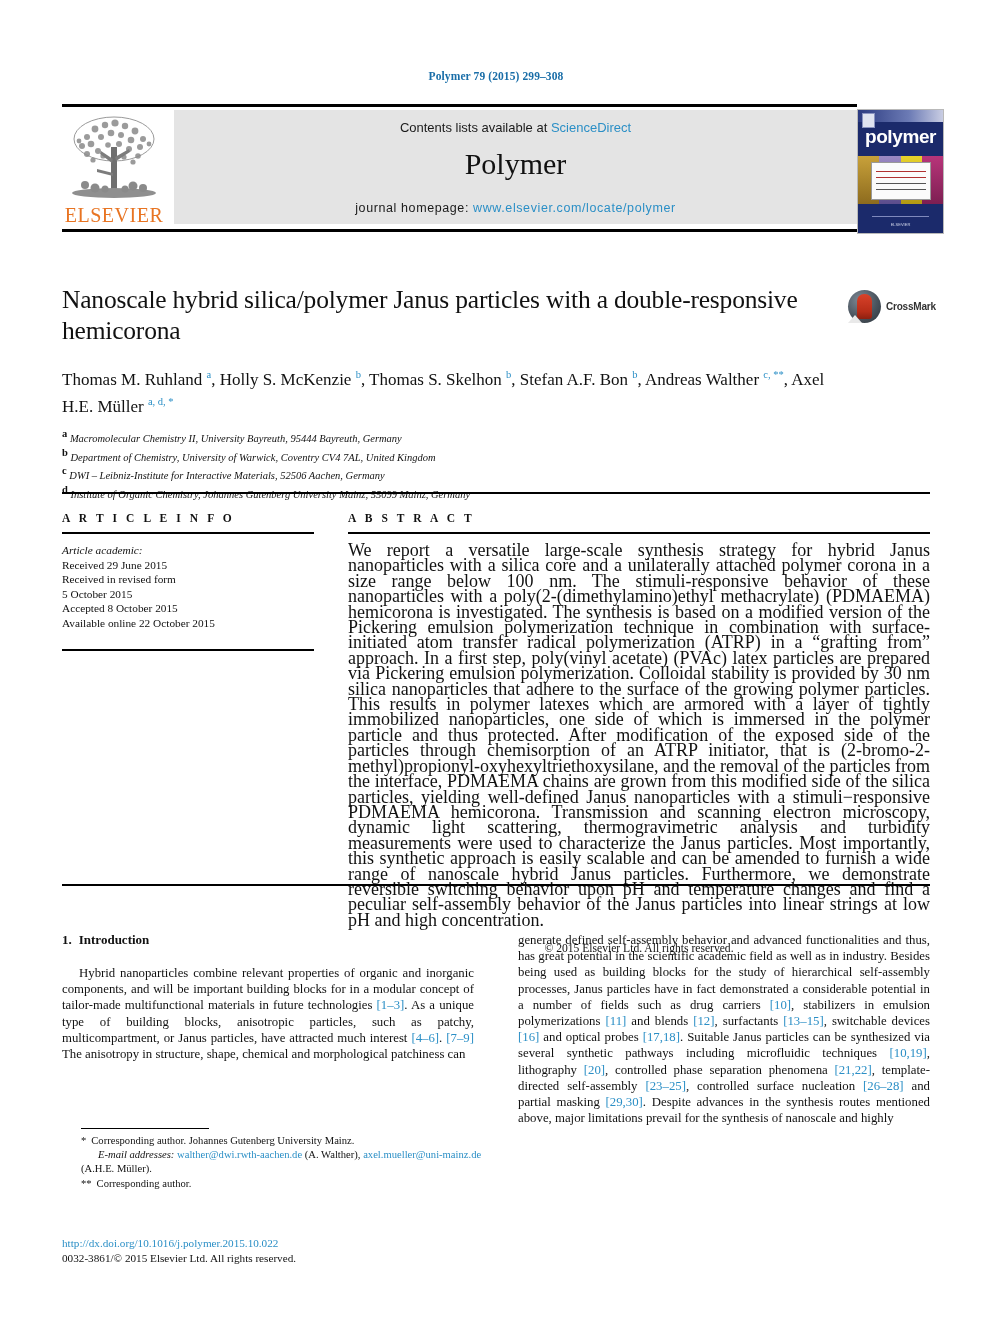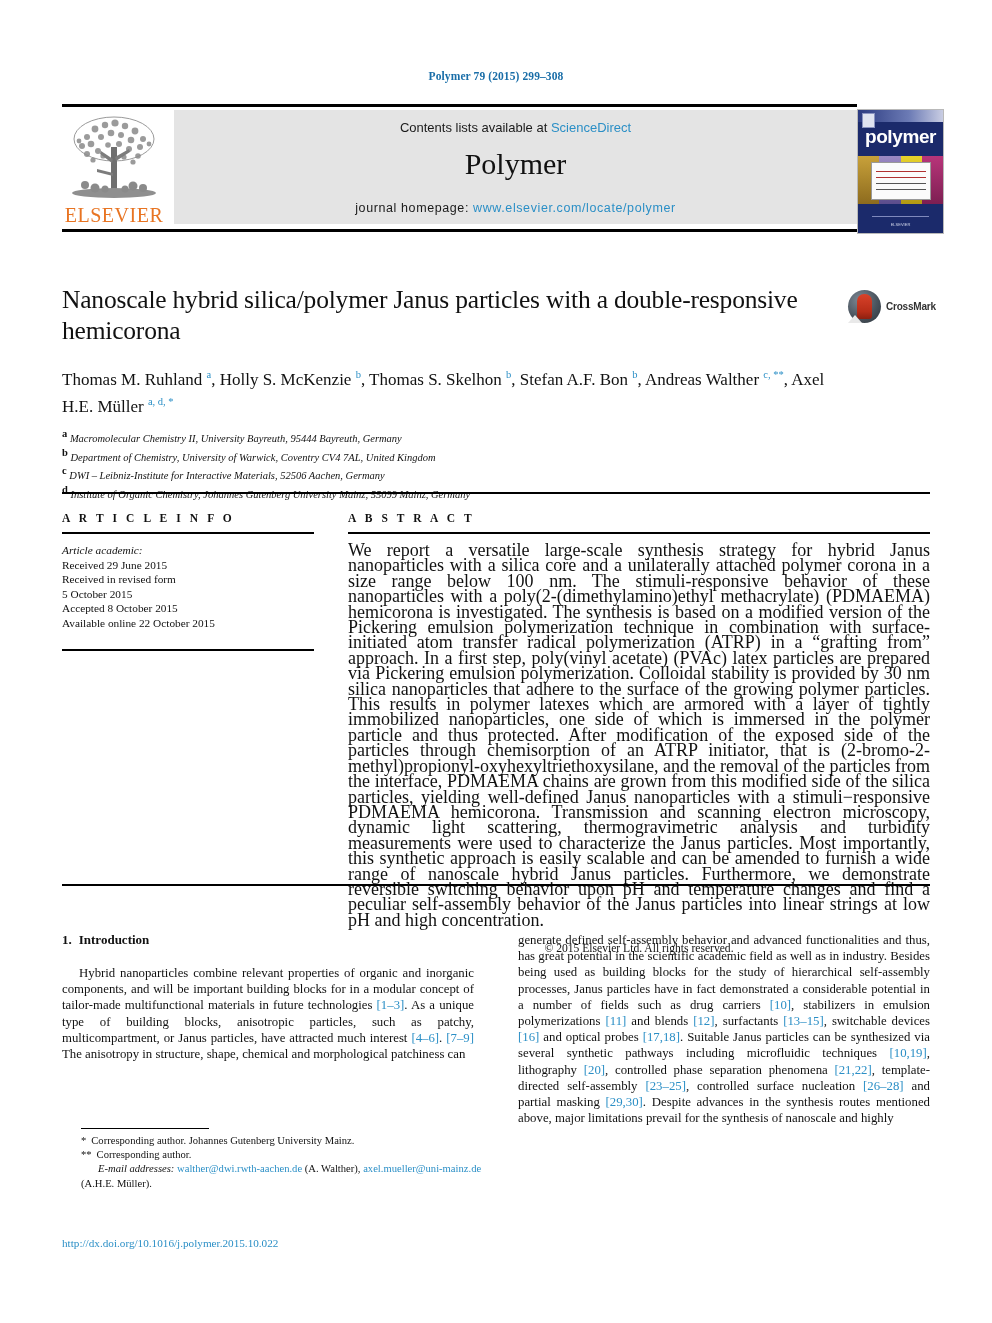--- a/index.html
+++ b/index.html
@@ -560,25 +560,26 @@
       <p class="body-p cont" id="intro-right"><span>generate defined self-assembly behavior and advanced functionalities and thus, has great potential in the scientific academic field as well as in industry. Besides being used as building blocks for the study of hierarchical self-assembly processes, Janus particles have in fact demonstrated a considerable potential in a number of fields such as drug carriers </span><span class="ref">[10]</span><span>, stabilizers in emulsion polymerizations </span><span class="ref">[11]</span><span> and blends </span><span class="ref">[12]</span><span>, surfactants </span><span class="ref">[13–15]</span><span>, switchable devices </span><span class="ref">[16]</span><span> and optical probes </span><span class="ref">[17,18]</span><span>. Suitable Janus particles can be synthesized via several synthetic pathways including microfluidic techniques </span><span class="ref">[10,19]</span><span>, lithography </span><span class="ref">[20]</span><span>, controlled phase separation phenomena </span><span class="ref">[21,22]</span><span>, template-directed self-assembly </span><span class="ref">[23–25]</span><span>, controlled surface nucleation </span><span class="ref">[26–28]</span><span> and partial masking </span><span class="ref">[29,30]</span><span>. Despite advances in the synthesis routes mentioned above, major limitations prevail for the synthesis of nanoscale and highly</span></p>
     </div>
   </div>
 
   <div class="footnotes">
     <div class="fn-rule"></div>
     <div class="fn-line">
       <span class="star">*</span><span>Corresponding author. Johannes Gutenberg University Mainz.</span>
     </div>
     <div class="fn-line">
-      <span class="star">**</span><span>Corresponding author.</span>
-    </div>
-    <div class="fn-line">
       <span class="fn-indent it">E-mail addresses:</span>
       <span class="lnk">walther@dwi.rwth-aachen.de</span><span> (A. Walther), </span><span class="lnk">axel.mueller@uni-mainz.de</span><span> (A.H.E. Müller).</span>
     </div>
+    <div class="fn-line">
+      <span class="star">**</span><span>Corresponding author.</span>
+    </div>
   </div>
 
   <div class="doi-block">
     <div class="doi-line">http://dx.doi.org/10.1016/j.polymer.2015.10.022</div>
+    <div class="issn-line">0032-3861/© 2015 Elsevier Ltd. All rights reserved.</div>
   </div>
 
 </div>
 
 </body></html>

